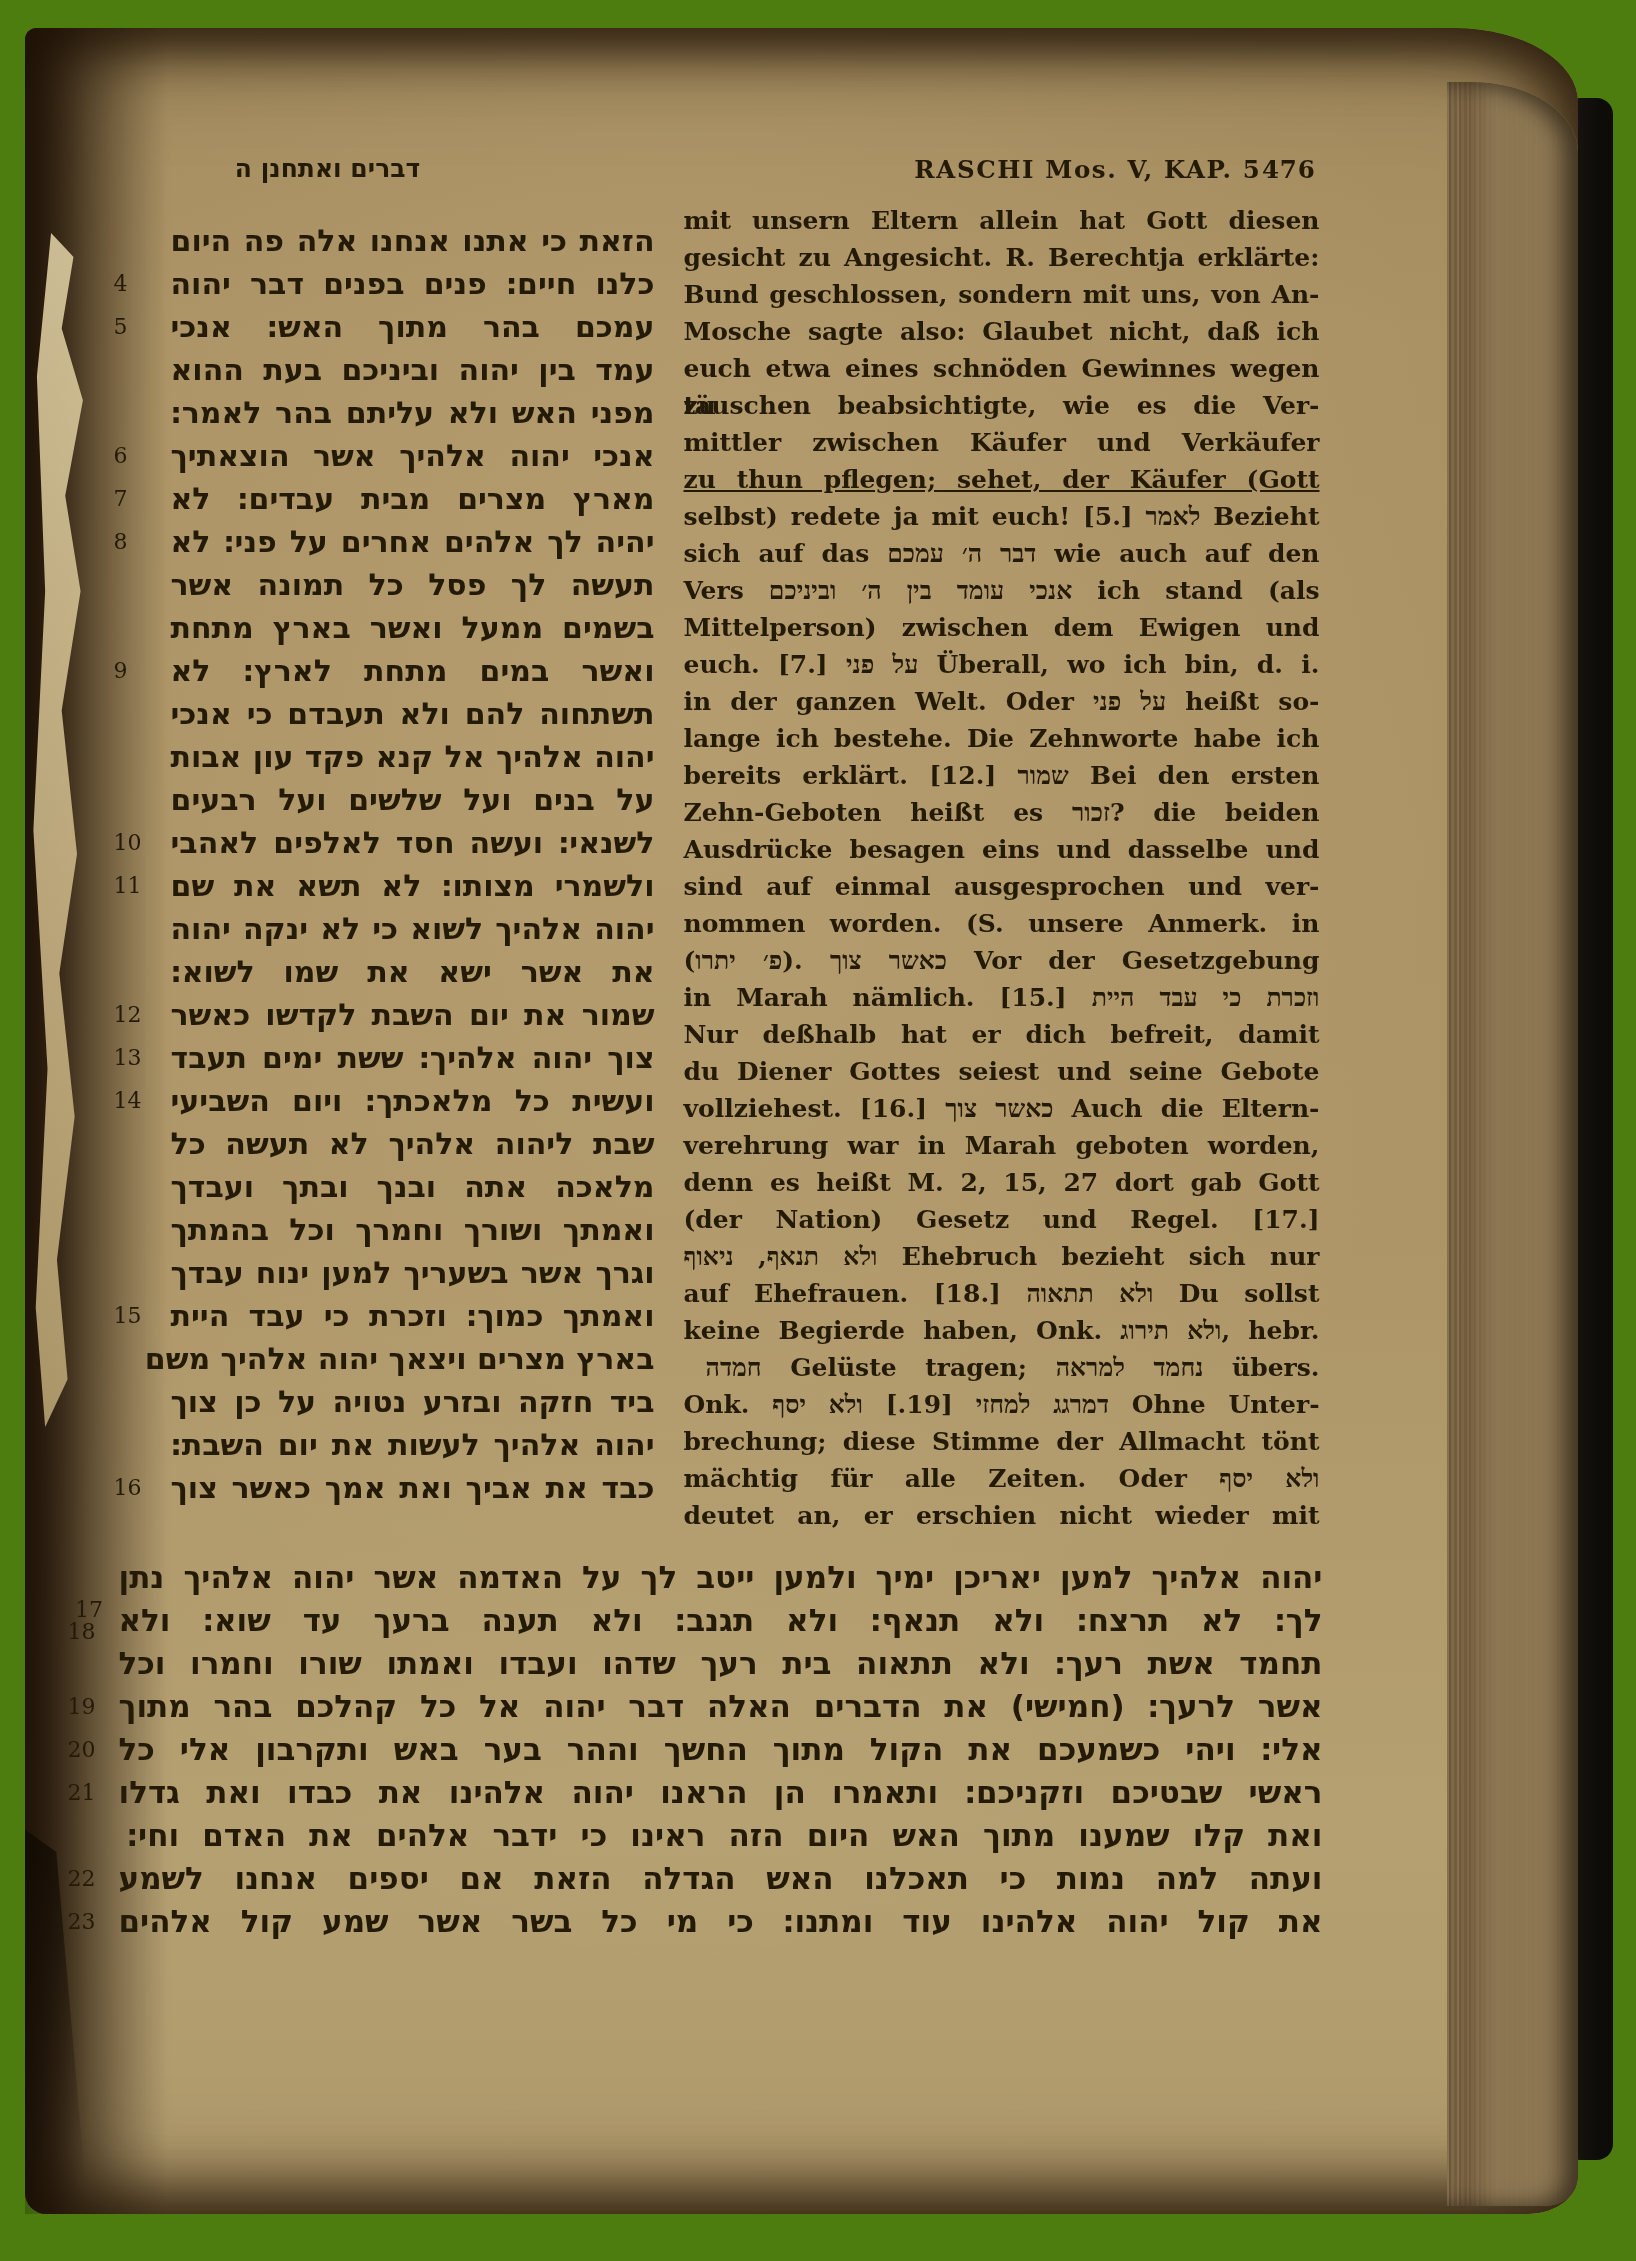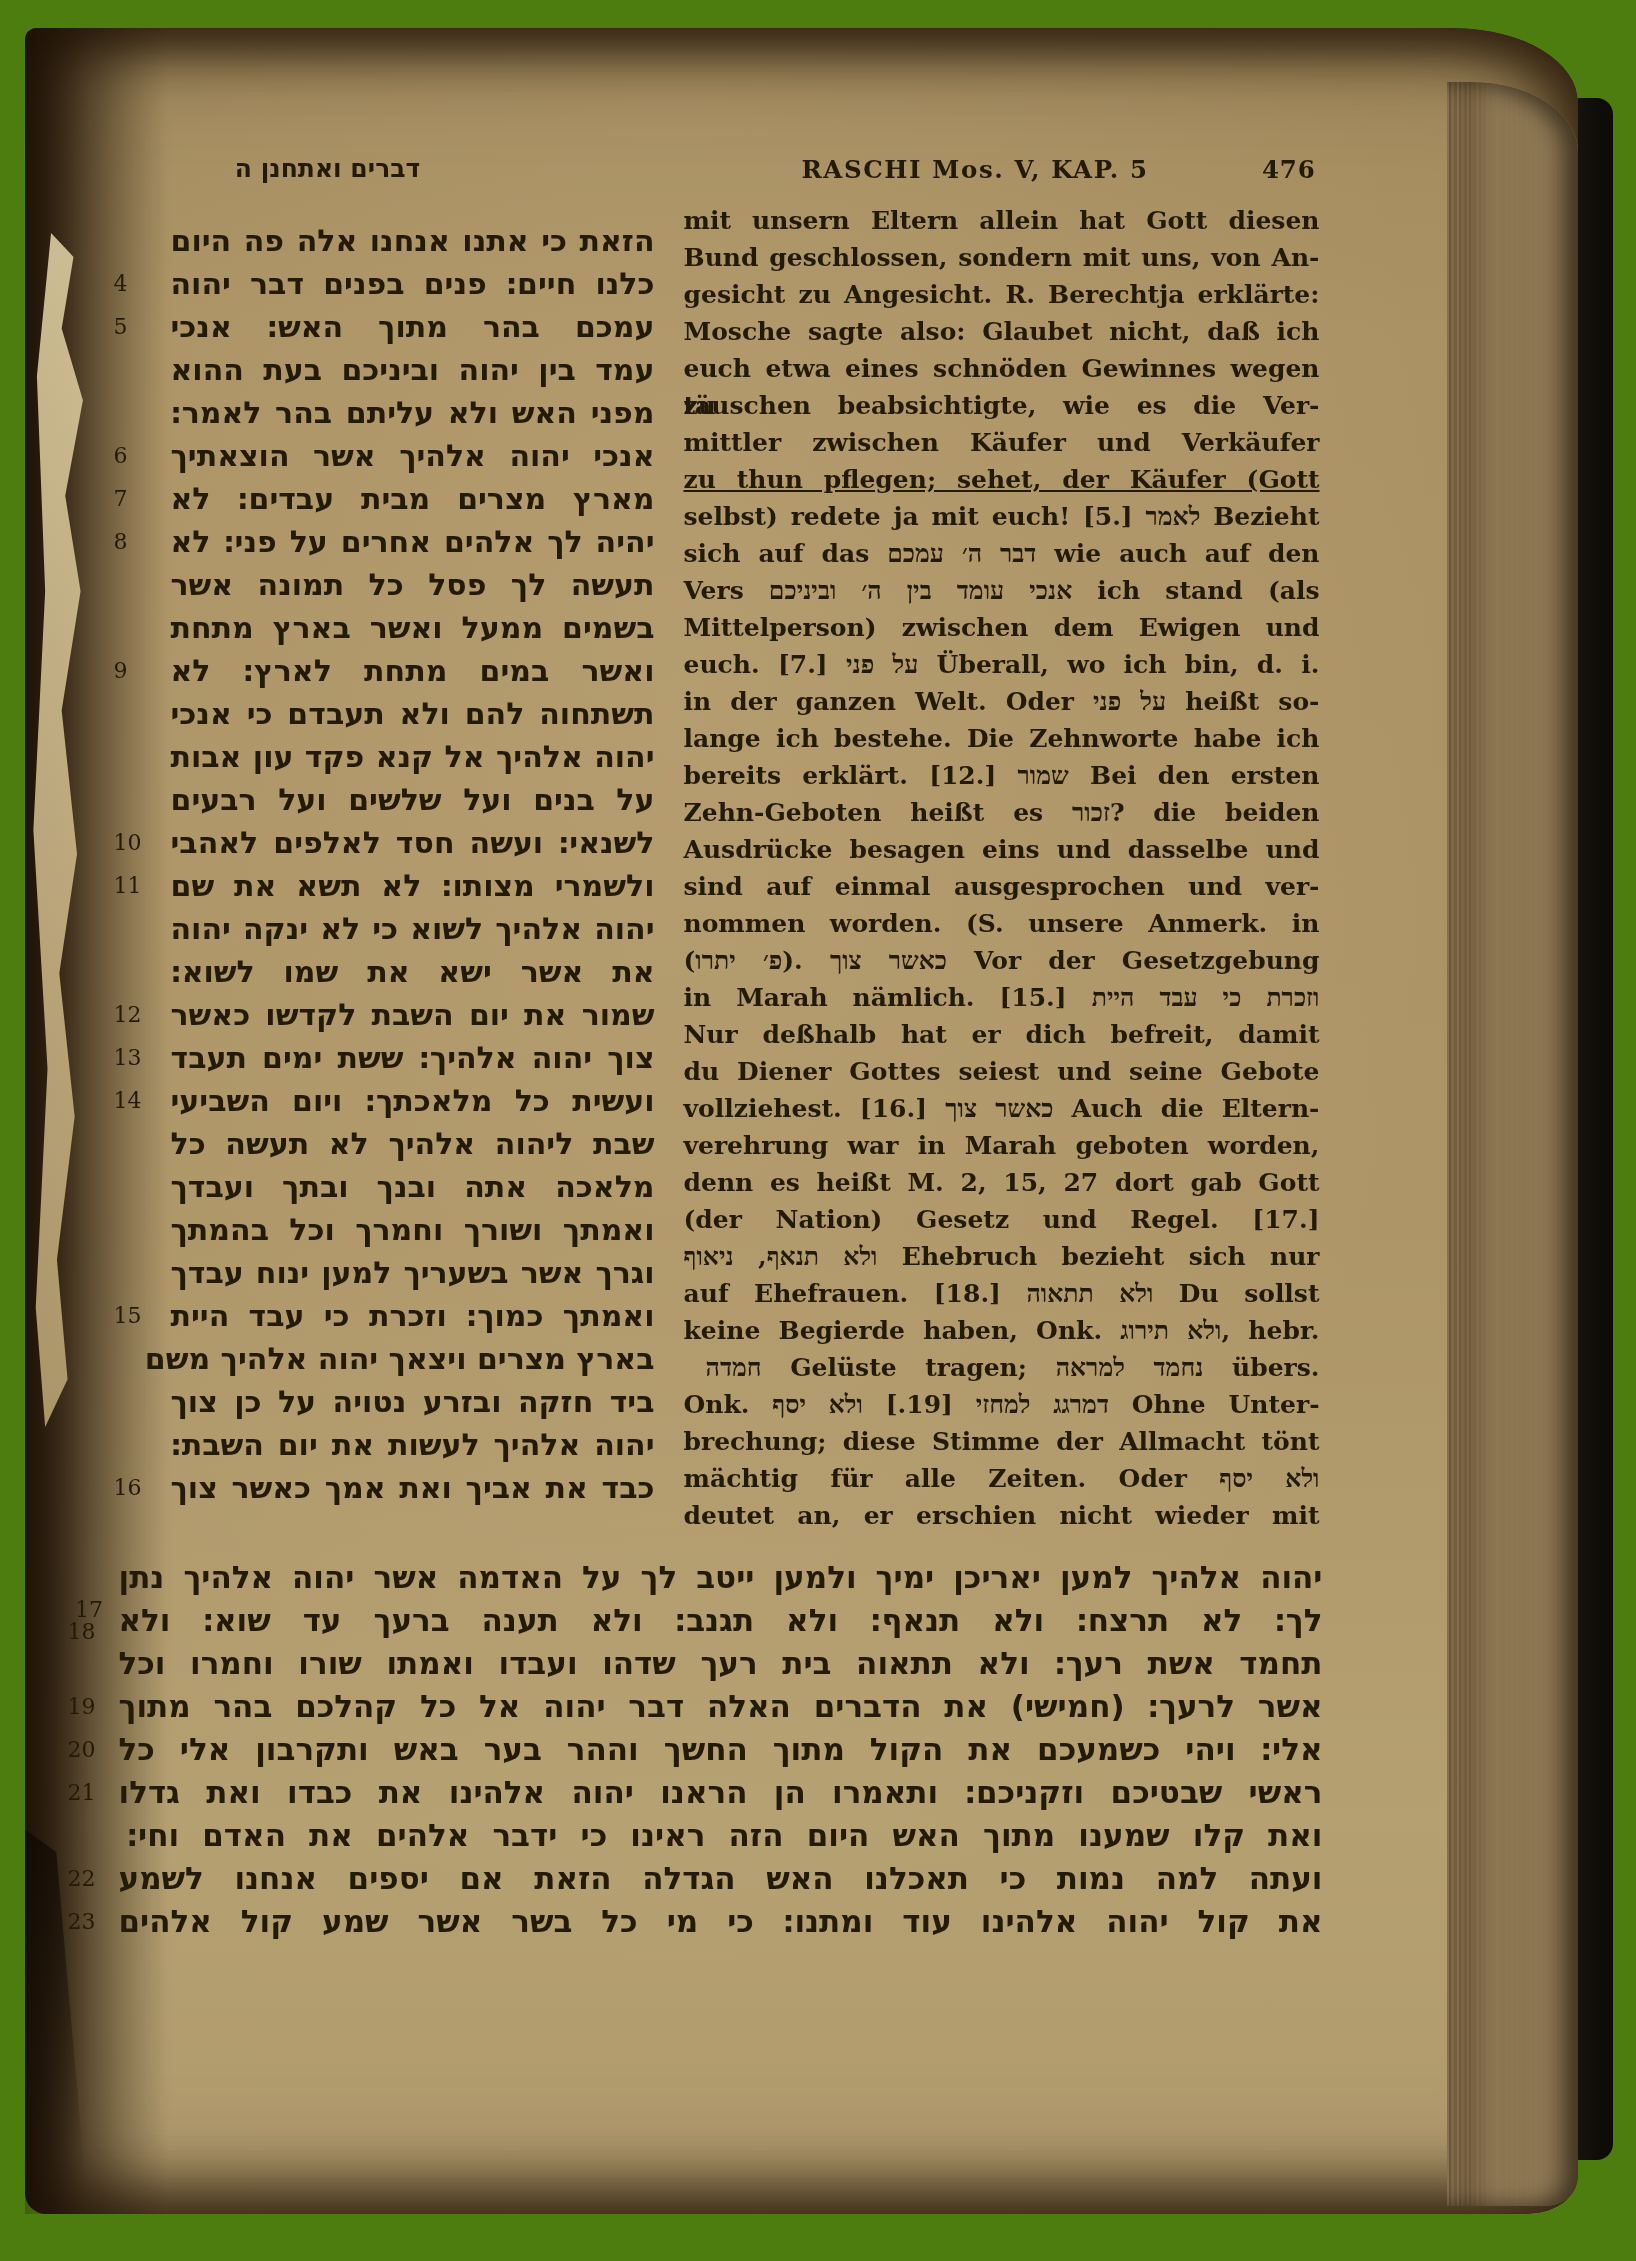--- a/index.html
+++ b/index.html
@@ -35,21 +35,21 @@
   .gutter-wedge{position:absolute;left:0;bottom:0;width:106px;height:385px;
       background:linear-gradient(110deg,#140c04,rgba(18,11,4,0) 75%);
       clip-path:polygon(0 0,30% 6%,60% 100%,0 100%);}
   
   .torn{position:absolute;left:6.5px;top:205px;width:59px;height:1194px;opacity:.92;
       background:linear-gradient(180deg,#d9c99e,#c6b183 55%,#b5a071);
       clip-path:polygon(34% 0,72% 2%,52% 8%,88% 14%,58% 22%,84% 30%,52% 40%,78% 52%,48% 62%,74% 74%,44% 86%,62% 96%,24% 100%,8% 90%,28% 70%,4% 50%,24% 30%,10% 12%);}
   
   .hdr{position:absolute;height:36px;line-height:36px;color:#241a08;font-weight:bold;}
   .hdr-he{left:209px;top:123px;width:188px;text-align:center;font-family:"DejaVu Sans",sans-serif;font-size:25px;direction:rtl;}
-  .hdr-de{left:664px;top:124px;width:573px;text-align:center;font-size:24.5px;letter-spacing:1.6px;}
+  .hdr-de{left:664px;top:124px;width:573px;text-align:right;font-size:24.5px;letter-spacing:1.6px;}
   .hdr-pg{left:1221px;top:124px;width:70px;text-align:right;font-size:24.5px;letter-spacing:0.8px;}
   .textcol{position:absolute;color:#241a08;}
   .col-he{left:146px;top:191px;width:484px;font-family:"DejaVu Sans",sans-serif;
       font-size:30px;font-weight:bold;direction:rtl;}
   .col-de{left:659px;top:174px;width:636px;font-size:25px;font-weight:bold;direction:ltr;}
   .block-bottom{left:94px;top:1528px;width:1204px;font-family:"DejaVu Sans",sans-serif;
       font-size:31px;font-weight:bold;direction:rtl;}
   .trow{position:relative;white-space:nowrap;text-align:justify;text-align-last:justify;
       overflow:visible;}
   .col-de .trow{white-space:normal;}
@@ -102,22 +102,22 @@
         <div class="trow" style="height: 43px; line-height: 43px;"><span class="vtext">ואמתך ושורך וחמרך וכל בהמתך</span></div>
         <div class="trow" style="height: 43px; line-height: 43px;"><span class="vtext">וגרך אשר בשעריך למען ינוח עבדך</span></div>
         <div class="trow" style="height: 43px; line-height: 43px;"><span class="vnum">15</span><span class="vtext">ואמתך כמוך׃ וזכרת כי עבד היית</span></div>
         <div class="trow" style="height: 43px; line-height: 43px;"><span class="vtext">בארץ מצרים ויצאך יהוה אלהיך משם</span></div>
         <div class="trow" style="height: 43px; line-height: 43px;"><span class="vtext">ביד חזקה ובזרע נטויה על כן צוך</span></div>
         <div class="trow" style="height: 43px; line-height: 43px;"><span class="vtext">יהוה אלהיך לעשות את יום השבת׃</span></div>
         <div class="trow" style="height: 43px; line-height: 43px;"><span class="vnum">16</span><span class="vtext">כבד את אביך ואת אמך כאשר צוך</span></div>
       </div>
     <div class="textcol col-de" id="col-de">
         <div class="trow" style="height: 37px; line-height: 37px;">mit unsern Eltern allein hat Gott diesen</div>
+        <div class="trow" style="height: 37px; line-height: 37px;">gesicht zu Angesicht. R. Berechtja erklärte:</div>
         <div class="trow" style="height: 37px; line-height: 37px;">Bund geschlossen, sondern mit uns, von An-</div>
-        <div class="trow" style="height: 37px; line-height: 37px;">gesicht zu Angesicht. R. Berechtja erklärte:</div>
         <div class="trow" style="height: 37px; line-height: 37px;">Mosche sagte also: Glaubet nicht, daß ich</div>
         <div class="trow" style="height: 37px; line-height: 37px;">euch etwa eines schnöden Gewinnes wegen zu</div>
         <div class="trow" style="height: 37px; line-height: 37px;">täuschen beabsichtigte, wie es die Ver-</div>
         <div class="trow" style="height: 37px; line-height: 37px;">mittler zwischen Käufer und Verkäufer</div>
         <div class="trow" style="height: 37px; line-height: 37px; text-decoration: underline;">zu thun pflegen; sehet, der Käufer (Gott</div>
         <div class="trow" style="height: 37px; line-height: 37px;">selbst) redete ja mit euch! [5.] לאמר Bezieht</div>
         <div class="trow" style="height: 37px; line-height: 37px;">sich auf das דבר ה׳ עמכם wie auch auf den</div>
         <div class="trow" style="height: 37px; line-height: 37px;">Vers אנכי עומד בין ה׳ וביניכם ich stand (als</div>
         <div class="trow" style="height: 37px; line-height: 37px;">Mittelperson) zwischen dem Ewigen und</div>
         <div class="trow" style="height: 37px; line-height: 37px;">euch. [7.] על פני Überall, wo ich bin, d. i.</div>

